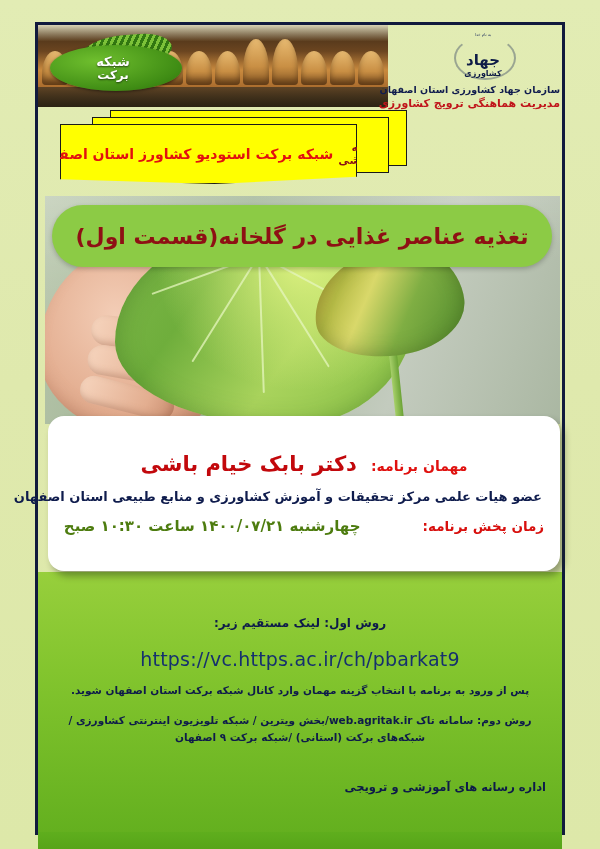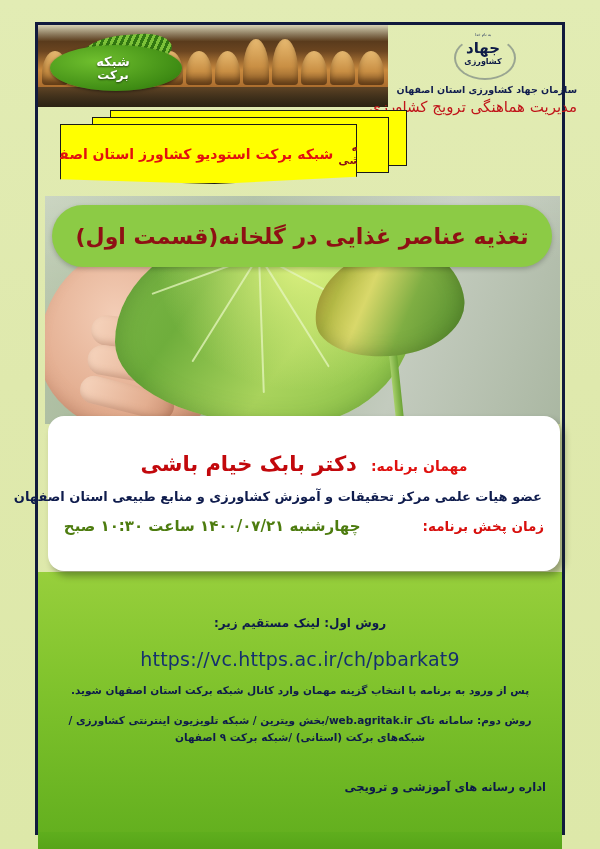--- a/index.html
+++ b/index.html
@@ -128,57 +128,57 @@
   .seal-top {
     font-size: 4px;
     color: #1b2a5c;
     letter-spacing: .5px;
   }
   .seal-main {
     font-size: 15px;
     font-weight: bold;
     color: #0e1b47;
     line-height: 1;
-    margin-top: 4px;
+    margin-top: 16px;
     letter-spacing: 1px;
   }
   .seal-sub {
     font-size: 8px;
     font-weight: bold;
     color: #0e1b47;
     margin-top: 1px;
   }
   .seal-wreath {
     position: absolute;
     left: 14px; top: 4px;
     width: 58px; height: 40px;
     border: 2px solid rgba(20,35,85,.35);
     border-radius: 50%;
     border-top-color: transparent;
   }
 
   
   .org-lines {
     position: absolute;
-    left: 412px;
+    left: 395px;
     top: 84px;
     width: 165px;
     text-align: center;
     direction: rtl;
   }
   .org-line1 {
     font-size: 9.5px;
     font-weight: bold;
     color: #101c4e;
     line-height: 1.35;
     white-space: nowrap;
   }
   .org-line2 {
-    font-size: 15px;
-    font-weight: normal;
+    font-size: 11px;
+    font-weight: bold;
     color: #c0141a;
     line-height: 1.35;
     white-space: nowrap;
   }
 
   
   .yellow-stack {
     position: absolute;
     left: 40px;
     top: 110px;

